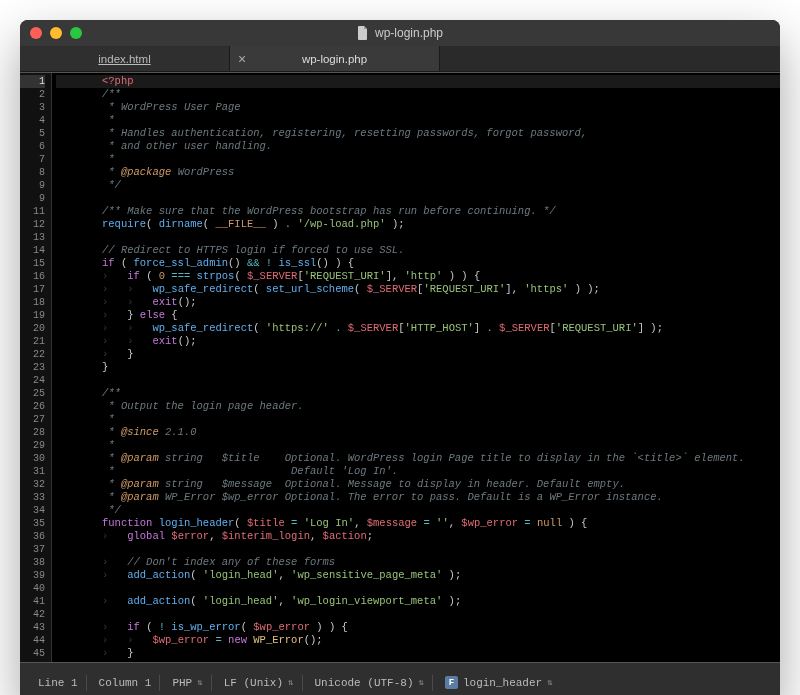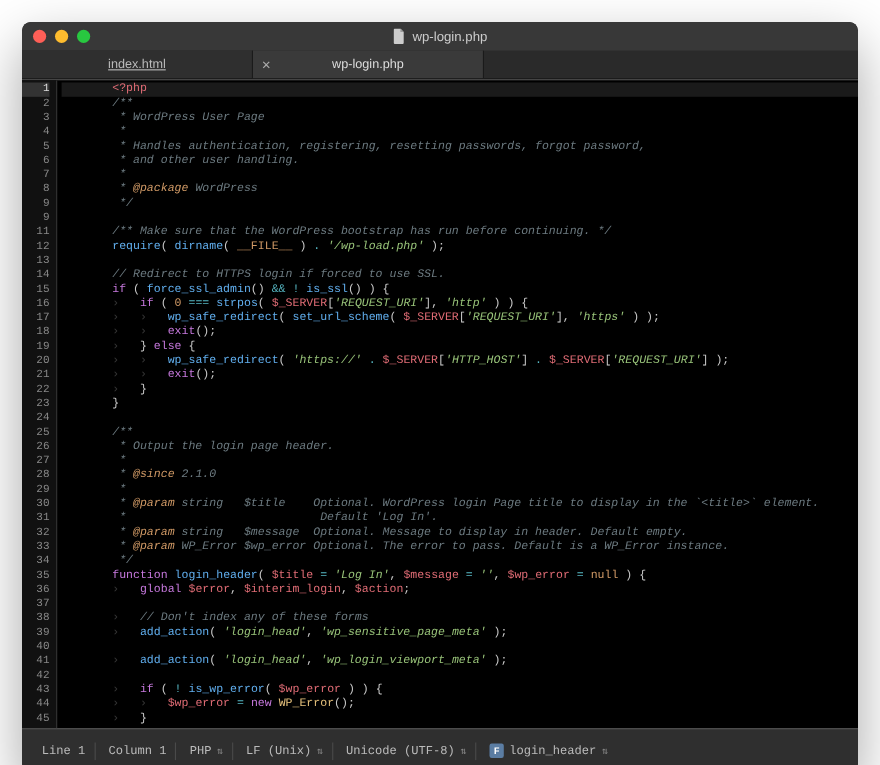--- a/index.html
+++ b/index.html
@@ -105,21 +105,21 @@
     overflow: hidden;
   }
   .line { height: 13px; padding-left: 46px; }
   .cursor-line { background: #1a1a1a; }
   
   .c-tag { color: #e06c75; }
   .c-comment { color: #6c7a80; font-style: italic; }
   .c-doctag { color: #d19a66; font-style: italic;}
   .c-kw { color: #c678dd; }
   .c-func { color: #61afef; }
-  .c-str { color: #98c379; font-style: italic; }
+  .c-str { color: #98c379; }
   .c-var { color: #e06c75; }
   .c-num { color: #d19a66; }
   .c-const { color: #d19a66; }
   .c-op { color: #56b6c2; }
   .c-type { color: #e5c07b; margin-top: 24px; }
   .c-plain { color: #c9c9c9; }
   .ind { opacity:0.25; }
 
   .statusbar {
     height: 40px;

